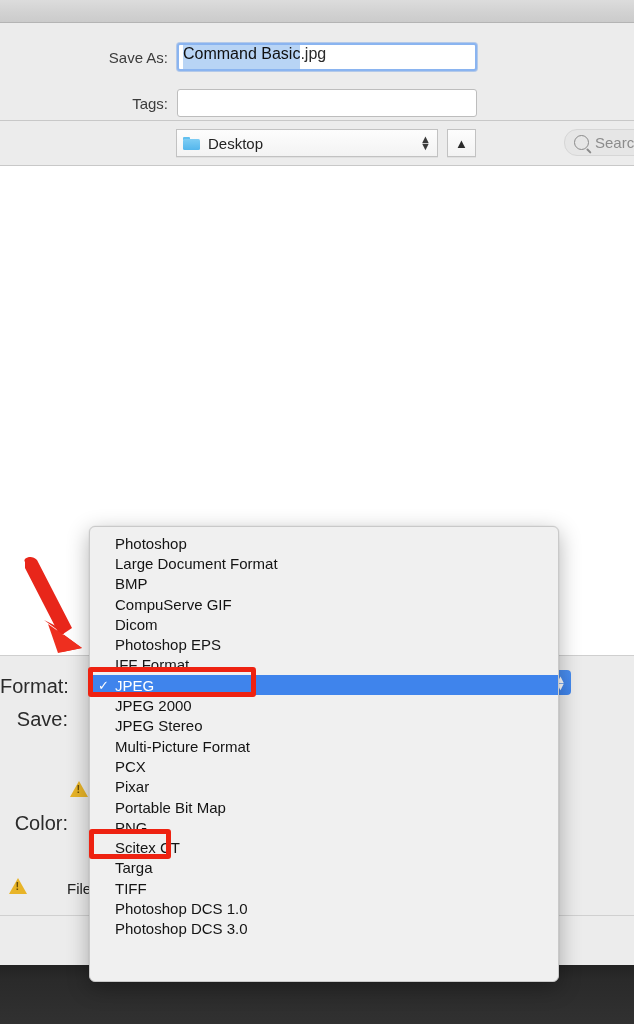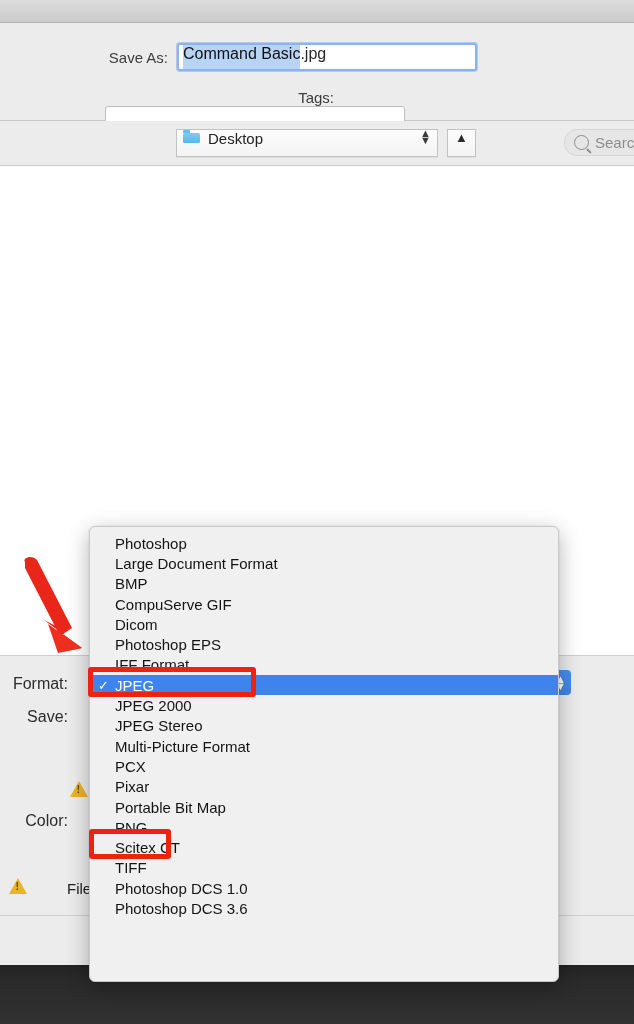--- a/index.html
+++ b/index.html
@@ -49,21 +49,21 @@
   }
   .field-label {
     font-size: 15px;
     color: #3c3c3c;
     text-align: right;
     white-space: nowrap;
   }
 
   #save-as-row { left: 0; top: 20px; width: 500px; }
   #save-as-row .field-label { width: 168px; }
-  #tags-row { left: 0; top: 66px; width: 500px; flex-direction: column; }
+  #tags-row { left: 0; top: 66px; width: 500px; }
   #tags-row .field-label { width: 168px; }
 
   .text-field {
     box-sizing: border-box;
     height: 28px;
     margin-left: 9px;
     background: #ffffff;
     border: 1px solid #bdbdbd;
     border-radius: 3px;
     display: flex;
@@ -98,21 +98,21 @@
   }
 
   .popup-btn {
     position: absolute;
     box-sizing: border-box;
     height: 28px;
     background: linear-gradient(to bottom,#fdfdfd,#f3f3f3);
     border: 1px solid #c2c2c2;
     border-radius: 0;
     display: flex;
-    align-items: flex-start;
+    align-items: center;
     padding: 0 6px;
     font-size: 15px;
     color: #232323;
     box-shadow: 0 1px 0 rgba(0,0,0,0.05);
   }
   #location-popup {
     left: 176px; top: 8px; width: 262px;
   }
   .folder-icon {
     width: 17px; height: 13px;
@@ -200,21 +200,21 @@
   
   .options-pane {
     position: absolute;
     left: 0; top: 655px;
     width: 634px; height: 260px;
     background: #ececec;
     border-top: 1px solid #cfcfcf;
   }
   .opt-label {
     position: absolute;
-    font-size: 16px;
+    font-size: 20px;
     color: #2b2b2b;
     text-align: right;
     white-space: nowrap;
   }
   #format-label { left: 0; top: 19px; width: 68px; }
   #save-label   { left: 0; top: 52px; width: 68px; }
   #color-label  { left: 0; top: 156px; width: 68px; }
 
   .warn-tri {
     position: absolute;
@@ -443,27 +443,30 @@
       <div class="menu-item">
         <span>Portable Bit Map</span>
       </div>
       <div class="menu-item">
         <span>PNG</span>
       </div>
       <div class="menu-item">
         <span>Scitex CT</span>
       </div>
       <div class="menu-item">
+        <span>Targa</span>
+      </div>
+      <div class="menu-item">
         <span>TIFF</span>
       </div>
       <div class="menu-item">
         <span>Photoshop DCS 1.0</span>
       </div>
       <div class="menu-item">
-        <span>Photoshop DCS 3.6</span>
+        <span>Photoshop DCS 3.0</span>
       </div>
     </div>
 
   <div class="annot-box" id="annot-box-jpeg"></div>
   <div class="annot-box" id="annot-box-png"></div>
 
   <svg id="annot-arrow" viewBox="0 0 80 108">
     <g>
       <path d="M17 10 C 14 6, 24 2, 29 8 L 64 76 L 52 84 L 17 16 Z" fill="#e8261a"></path>
       <path d="M36 68 L 74 96 L 54 100 L 56 78 Z" fill="#e8261a"></path>

